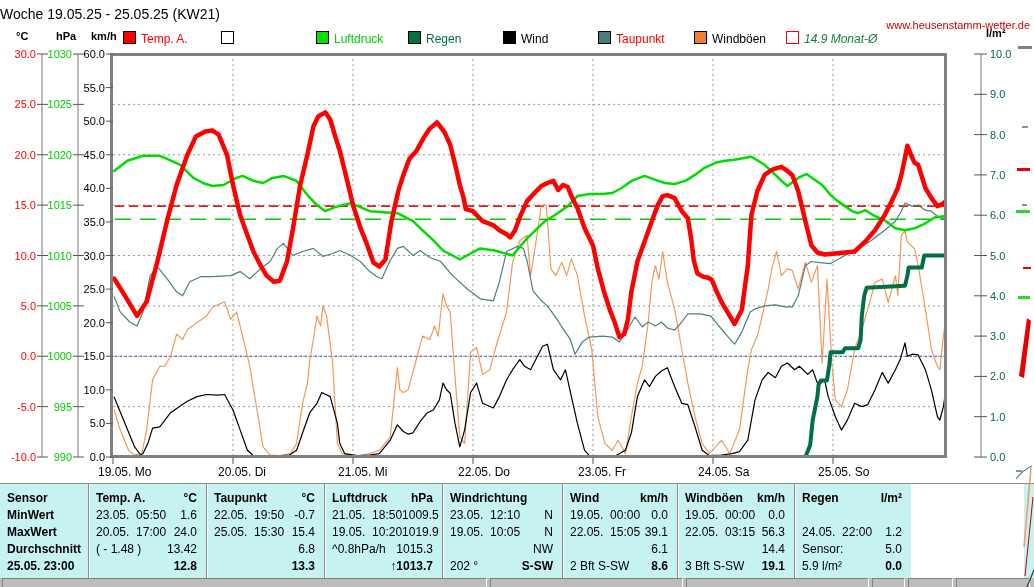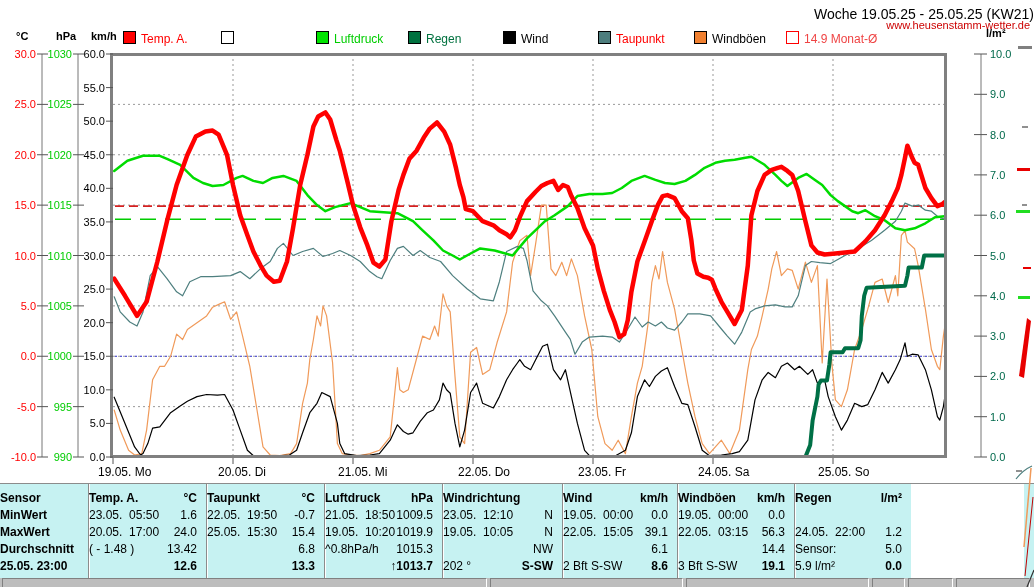--- a/index.html
+++ b/index.html
@@ -1,31 +1,31 @@
 <!DOCTYPE html>
 <html><head>
 <meta charset="utf-8">
 <style>
   html,body{margin:0;padding:0;background:#fff;}
   #stage{position:relative;width:1034px;height:587px;background:#fff;overflow:hidden;
          font-family:"Liberation Sans","DejaVu Sans",sans-serif;}
   .abs{position:absolute;}
-  #title{left:0;right:0;top:6px;text-align:right;font-size:14px;color:#000;}
+  #title{left:0;right:0;top:6px;text-align:left;font-size:14px;color:#000;}
   #website{right:4px;top:8px;font-size:11px;color:#CC0000;margin-top:11px;}
   .axis-head{font-size:11px;font-weight:bold;}
   #legend .item{position:absolute;top:31px;height:14px;font-size:12px;}
   #legend .box{display:inline-block;width:11px;height:11px;border:1px solid #000;vertical-align:-1px;margin-right:5px;}
   #chart-svg{left:0;top:0;}
   
   #table{left:0;top:483px;width:1034px;height:94px;background:#C6F2F2;border-top:1px solid #8C8C8C;
          display:grid;grid-template-columns:88px 118px 118px 118px 120px 115px 117px 117px 113px 10px;font-size:12px;color:#000;}
   .tcol{padding-top:6px;}
   .tcol.sep{border-left:1px solid #8C8C8C;box-shadow:inset 1px 0 0 #ffffff;}
   .trow{height:17px;line-height:17px;display:flex;white-space:pre;overflow:hidden;}
-  .trow .lft{text-align:right;}
+  .trow .lft{padding-left:7px;text-align:right;}
   .trow .rgt{margin-left:auto;padding-right:9px;}
   .b{font-weight:bold;}
   #fragstrip{background:#fff;}
   
   #statusbar{left:0;top:578px;width:1034px;height:9px;background:#BDBDBD;display:flex;gap:3px;padding-left:2px;box-sizing:border-box;}
   #statusbar .seg{height:14px;background:#BDBDBD;border:1px solid;border-color:#808080 #fff #fff #808080;box-sizing:border-box;}
 </style>
 </head>
 <body>
 
@@ -39,21 +39,21 @@
   <div class="abs axis-head" style="left:986px;top:27px;">l/m²</div>
 
   <div id="legend">
       <div class="item" style="left: 123px;"><span class="box" style="background: rgb(255, 0, 0);"></span><span style="color: rgb(255, 0, 0);">Temp. A.</span></div>
       <div class="item" style="left: 221px;"><span class="box" style="background: rgb(255, 255, 255);"></span><span style="color: rgb(0, 0, 0);"></span></div>
       <div class="item" style="left: 316px;"><span class="box" style="background: rgb(0, 228, 0);"></span><span style="color: rgb(0, 206, 0);">Luftdruck</span></div>
       <div class="item" style="left: 408px;"><span class="box" style="background: rgb(0, 113, 63);"></span><span style="color: rgb(0, 113, 63);">Regen</span></div>
       <div class="item" style="left: 503px;"><span class="box" style="background: rgb(0, 0, 0);"></span><span style="color: rgb(0, 0, 0);">Wind</span></div>
       <div class="item" style="left: 598px;"><span class="box" style="background: rgb(77, 125, 125);"></span><span style="color: rgb(255, 0, 0);">Taupunkt</span></div>
       <div class="item" style="left: 694px;"><span class="box" style="background: rgb(240, 128, 48);"></span><span style="color: rgb(0, 0, 0);">Windböen</span></div>
-      <div class="item" style="left: 786px;"><span class="box" style="background: rgb(255, 255, 255); border-color: rgb(255, 0, 0);"></span><span style="color: #ef4444;">14.9 Monat-Ø</span></div>
+      <div class="item" style="left: 786px;"><span class="box" style="background: rgb(255, 255, 255); border-color: rgb(255, 0, 0);"></span><span style="color: #15803d; font-style: italic;">14.9 Monat-Ø</span></div>
     </div>
 
   <svg id="chart-svg" class="abs" width="1034" height="482">
       <g>
         <line x1="233" y1="54" x2="233" y2="457" stroke="#999" stroke-width="1" stroke-dasharray="2 3"></line>
         <line x1="353" y1="54" x2="353" y2="457" stroke="#999" stroke-width="1" stroke-dasharray="2 3"></line>
         <line x1="473" y1="54" x2="473" y2="457" stroke="#999" stroke-width="1" stroke-dasharray="2 3"></line>
         <line x1="593" y1="54" x2="593" y2="457" stroke="#999" stroke-width="1" stroke-dasharray="2 3"></line>
         <line x1="713" y1="54" x2="713" y2="457" stroke="#999" stroke-width="1" stroke-dasharray="2 3"></line>
         <line x1="833" y1="54" x2="833" y2="457" stroke="#999" stroke-width="1" stroke-dasharray="2 3"></line>
@@ -201,21 +201,21 @@
         <div class="trow"><span class="lft b">MinWert</span><span class="rgt"></span></div>
         <div class="trow"><span class="lft b">MaxWert</span><span class="rgt"></span></div>
         <div class="trow"><span class="lft b">Durchschnitt</span><span class="rgt"></span></div>
         <div class="trow"><span class="lft b">25.05. 23:00</span><span class="rgt"></span></div>
       </div>
       <div class="tcol sep">
         <div class="trow"><span class="lft b">Temp. A.</span><span class="rgt b">°C</span></div>
         <div class="trow"><span class="lft">23.05.  05:50</span><span class="rgt">1.6</span></div>
         <div class="trow"><span class="lft">20.05.  17:00</span><span class="rgt">24.0</span></div>
         <div class="trow"><span class="lft">( - 1.48 )</span><span class="rgt">13.42</span></div>
-        <div class="trow"><span class="lft"></span><span class="rgt b">12.6</span></div>
+        <div class="trow"><span class="lft"></span><span class="rgt b">12.8</span></div>
       </div>
       <div class="tcol sep">
         <div class="trow"><span class="lft b">Taupunkt</span><span class="rgt b">°C</span></div>
         <div class="trow"><span class="lft">22.05.  19:50</span><span class="rgt">-0.7</span></div>
         <div class="trow"><span class="lft">25.05.  15:30</span><span class="rgt">15.4</span></div>
         <div class="trow"><span class="lft"></span><span class="rgt">6.8</span></div>
         <div class="trow"><span class="lft"></span><span class="rgt b">13.3</span></div>
       </div>
       <div class="tcol sep">
         <div class="trow"><span class="lft b">Luftdruck</span><span class="rgt b">hPa</span></div>

